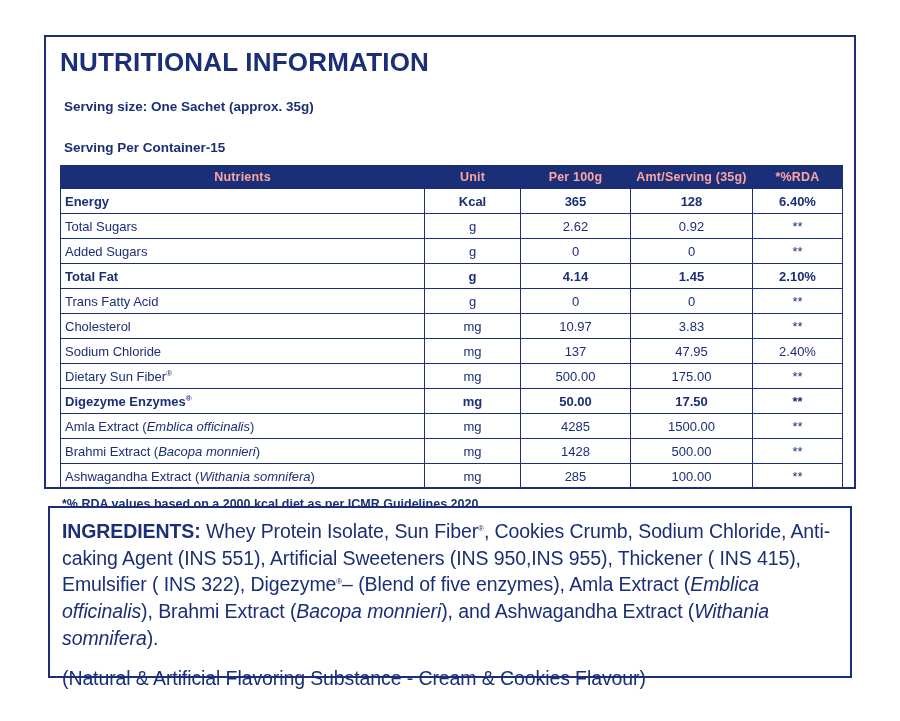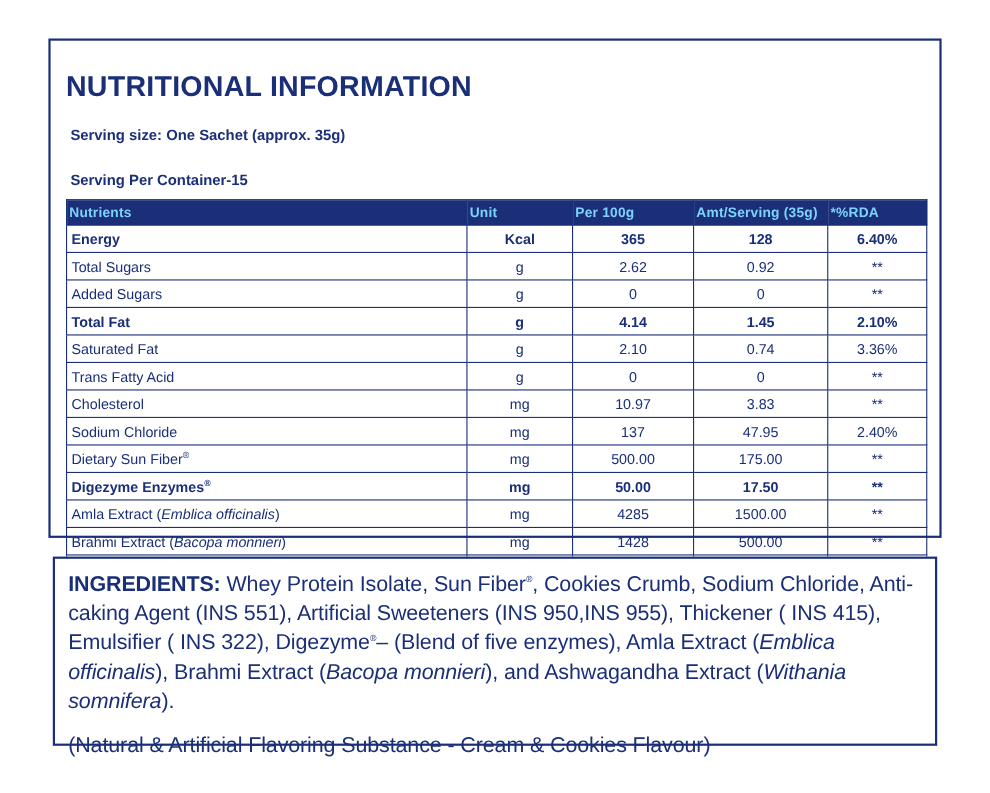--- a/index.html
+++ b/index.html
@@ -26,21 +26,21 @@
     position: absolute;
     left: 44px;
     top: 35px;
     width: 812px;
     height: 454px;
     border: 2px solid #1a2f77;
     box-sizing: border-box;
     background: #fff;
   }
   .nutri-inner {
-    padding: 28px 14px 6px 14px;
+    padding: 12px 14px 6px 14px;
   }
   .nutri-title {
     font-size: 26px;
     font-weight: bold;
     color: #1a2f77;
     letter-spacing: 0.2px;
     line-height: 1.05;
     margin: 0 0 6px 0;
   }
   .serving-line {
@@ -53,26 +53,26 @@
   }
 
   table.nutri {
     margin-top: 8px;
     border-collapse: collapse;
     width: 782px;
     table-layout: fixed;
   }
   table.nutri th {
     background: #1a2f77;
-    color: #7dd3fc;
+    color: #fca5a5;
     font-size: 12.5px;
     font-weight: bold;
     padding: 4px 2px;
     border: 1px solid #1a2f77;
-    text-align: left;
+    text-align: center;
     letter-spacing: 0.2px;
   }
   table.nutri td {
     border: 1px solid #1a2f77;
     font-size: 13px;
     color: #1a2f77;
     padding: 2px 4px;
     height: 20px;
     line-height: 1.2;
   }
@@ -183,27 +183,20 @@
               <td class="ctr">**</td>
             </tr>
             <tr class="bold">
               <td class="name">Total Fat</td>
               <td class="ctr">g</td>
               <td class="ctr">4.14</td>
               <td class="ctr">1.45</td>
               <td class="ctr">2.10%</td>
             </tr>
             <tr>
-              <td class="name">Saturated Fat</td>
-              <td class="ctr">g</td>
-              <td class="ctr">2.10</td>
-              <td class="ctr">0.74</td>
-              <td class="ctr">3.36%</td>
-            </tr>
-            <tr>
               <td class="name">Trans Fatty Acid</td>
               <td class="ctr">g</td>
               <td class="ctr">0</td>
               <td class="ctr">0</td>
               <td class="ctr">**</td>
             </tr>
             <tr>
               <td class="name">Cholesterol</td>
               <td class="ctr">mg</td>
               <td class="ctr">10.97</td>

